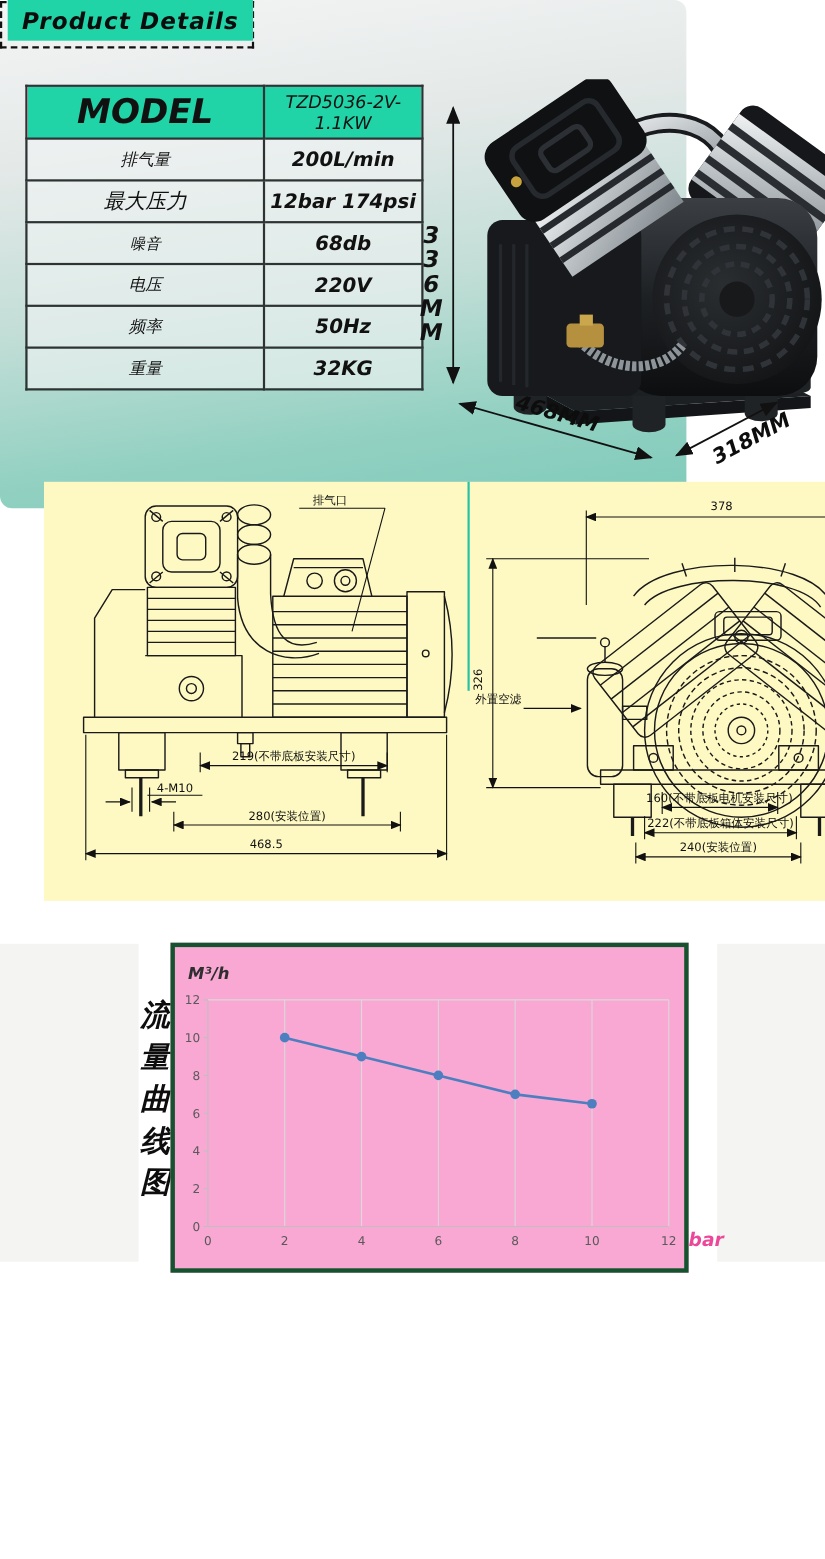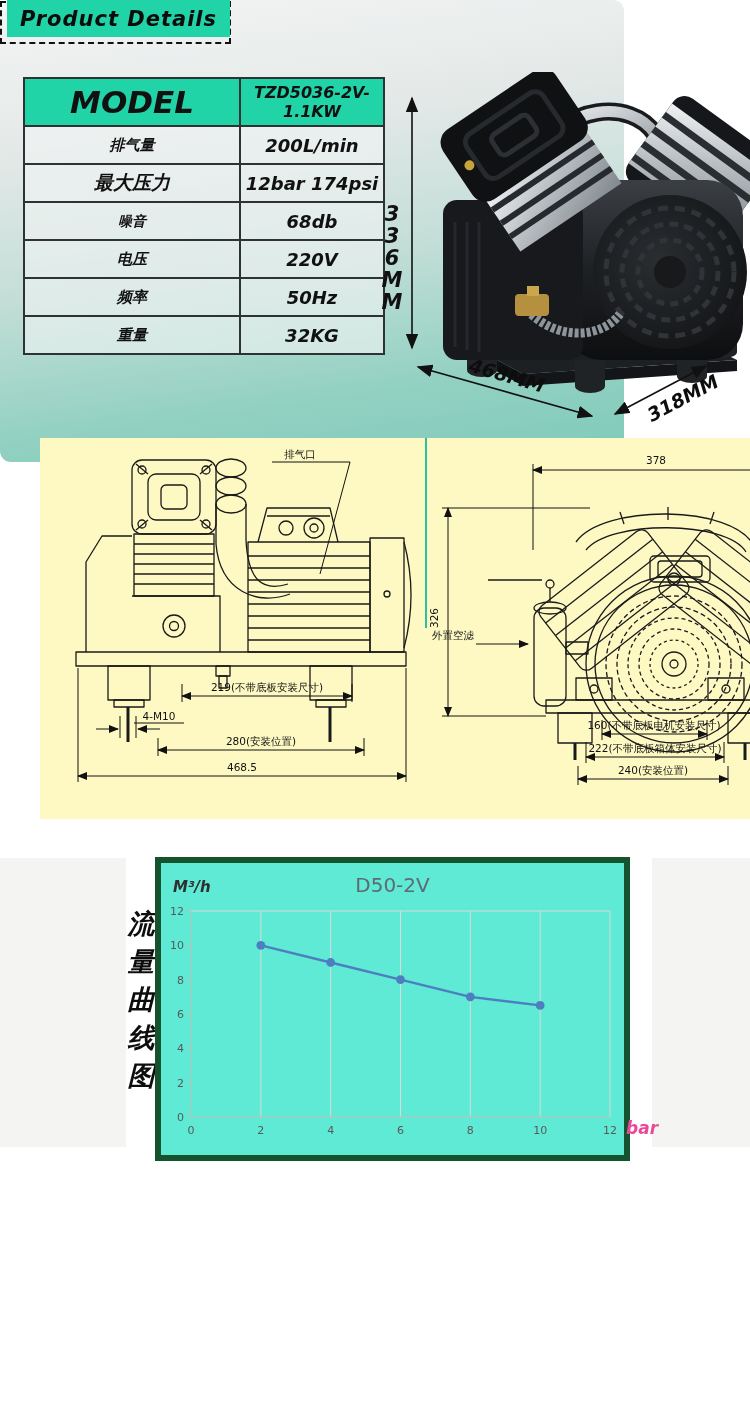--- a/index.html
+++ b/index.html
@@ -14,27 +14,27 @@
   #pd-teal{left:7px;top:0;width:223px;height:37px;display:flex;align-items:center;justify-content:center;}
   #pd-teal span{font-size:21px;font-weight:700;font-style:italic;letter-spacing:1px;color:#0c0c0c;}
 
   
   #spec{left:23px;top:77px;width:352px;border-collapse:collapse;table-layout:fixed;}
   #spec td{border:2px solid #2e3233;text-align:center;vertical-align:middle;overflow:hidden;}
   #spec .c1{width:212px;margin-top:32px;}
   #spec .c2{width:140px;}
   #spec tr.hd td{height:44px;}
   #spec tr.dr td{height:34px;background:rgba(240,244,244,0.62);}
-  .lblz{font-style:italic;font-weight:700;font-size:15px;}
+  .lblz{font-style:italic;font-weight:400;font-size:15px;}
   .valz{font-style:italic;font-weight:700;font-size:18px;}
   #spec tr:nth-child(3) .lblz{font-size:19px;}
   #spec tr:nth-child(4) .lblz{font-size:14px;}
   #spec tr:nth-child(8) .valz{font-size:26px;}
   #model-lbl{font-size:31px;font-weight:700;font-style:italic;}
-  #model-val{font-size:16px;font-weight:700;font-style:italic;}
+  #model-val{font-size:16px;font-weight:400;font-style:italic;}
 
   
   #dim-h-text{left:378px;top:203px;width:28px;text-align:center;
               font-weight:700;font-style:italic;font-size:21px;line-height:22px;}
   .diag-dim text{font-weight:700;font-style:italic;font-size:19px;fill:#0d0d0d;}
 
   
   #drawings{left:0;top:438px;width:750px;height:381px;background:#fef9c3;margin-left:40px;}
   #divider{left:385px;top:0px;width:2px;height:190px;background:#27c2a3;}
   svg.tdraw{position:absolute;}
@@ -42,21 +42,21 @@
   .dim line{stroke:#111;stroke-width:1;}
   .dim text{font-size:10.5px;text-anchor:middle;}
 
   
   #chart-sec{left:0;top:843px;width:750px;height:304px;background:#ffffff;}
   .gray-strip{background:#f4f5f2;}
   #strip-l{left:0;top:15px;width:126px;height:289px;}
   #strip-r{left:652px;top:15px;width:98px;height:289px;}
   #side-title{left:126px;top:62px;width:30px;text-align:center;
               font-weight:700;font-style:italic;font-size:27px;line-height:38px;color:#0d0d0d;}
-  #panel{left:155px;top:14px;width:463px;height:292px;background:#5eead4;border:6px solid #14532d;}
+  #panel{left:155px;top:14px;width:463px;height:292px;background:#f9a8d4;border:4px solid #14532d;}
   #unit-y{left:12px;top:15px;font-weight:700;font-style:italic;font-size:15px;color:#2f2f2f;}
   #chart-title{left:0;right:0;top:10px;text-align:center;font-size:20px;color:#5f6a75;}
   #plot{left:0;top:0;width:463px;height:292px;}
   #plot text{font-family:"DejaVu Sans","Liberation Sans",sans-serif;}
   #unit-x{left:626px;top:275px;font-weight:700;font-style:italic;font-size:17px;color:#ec4899;}
 </style>
 </head>
 <body>
 
 <div id="hero" class="abs">
@@ -399,21 +399,20 @@
   <div id="side-title" class="abs">
       <div>流</div>
       <div>量</div>
       <div>曲</div>
       <div>线</div>
       <div>图</div>
     </div>
 
   <div id="panel" class="abs">
     <div id="unit-y" class="abs">M³/h</div>
-    <div id="chart-title" class="abs">D50-2V</div>
     <svg id="plot" class="abs" viewBox="0 0 463 292">
         <line x1="99.83333333333333" y1="48" x2="99.83333333333333" y2="254" stroke="#d9d9d9" stroke-width="1"></line>
         <line x1="169.66666666666666" y1="48" x2="169.66666666666666" y2="254" stroke="#d9d9d9" stroke-width="1"></line>
         <line x1="239.5" y1="48" x2="239.5" y2="254" stroke="#d9d9d9" stroke-width="1"></line>
         <line x1="309.3333333333333" y1="48" x2="309.3333333333333" y2="254" stroke="#d9d9d9" stroke-width="1"></line>
         <line x1="379.1666666666667" y1="48" x2="379.1666666666667" y2="254" stroke="#d9d9d9" stroke-width="1"></line>
         <line x1="449" y1="48" x2="449" y2="254" stroke="#d9d9d9" stroke-width="1"></line>
         <line x1="30" y1="48" x2="449" y2="48" stroke="#d9d9d9" stroke-width="1"></line>
         <line x1="30" y1="48" x2="30" y2="254" stroke="#bfbfbf" stroke-width="1"></line>
         <line x1="30" y1="254" x2="449" y2="254" stroke="#bfbfbf" stroke-width="1"></line>

